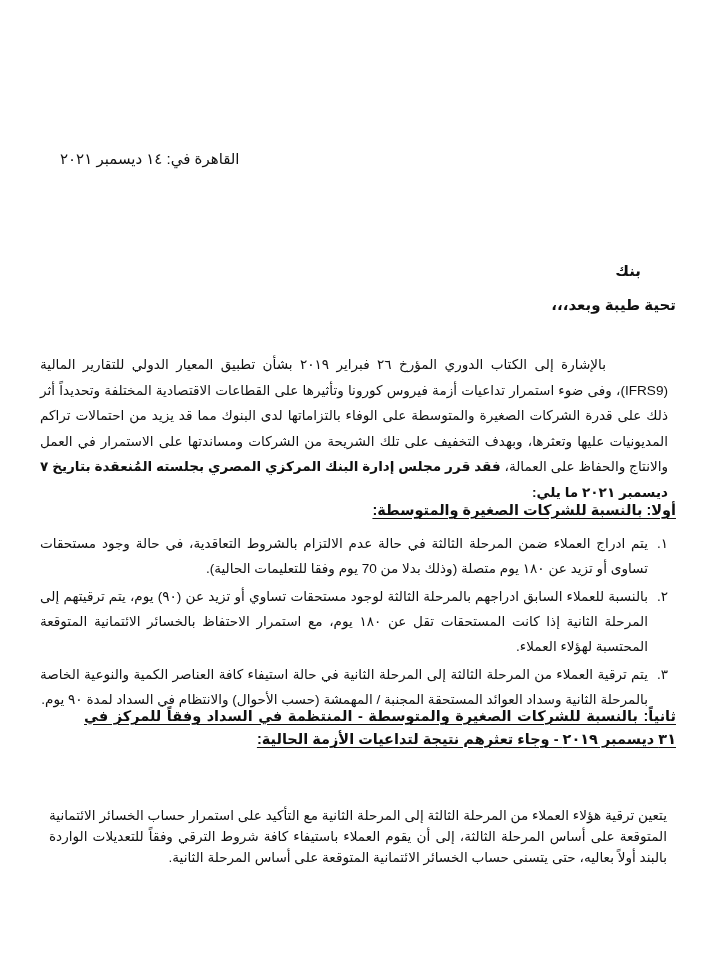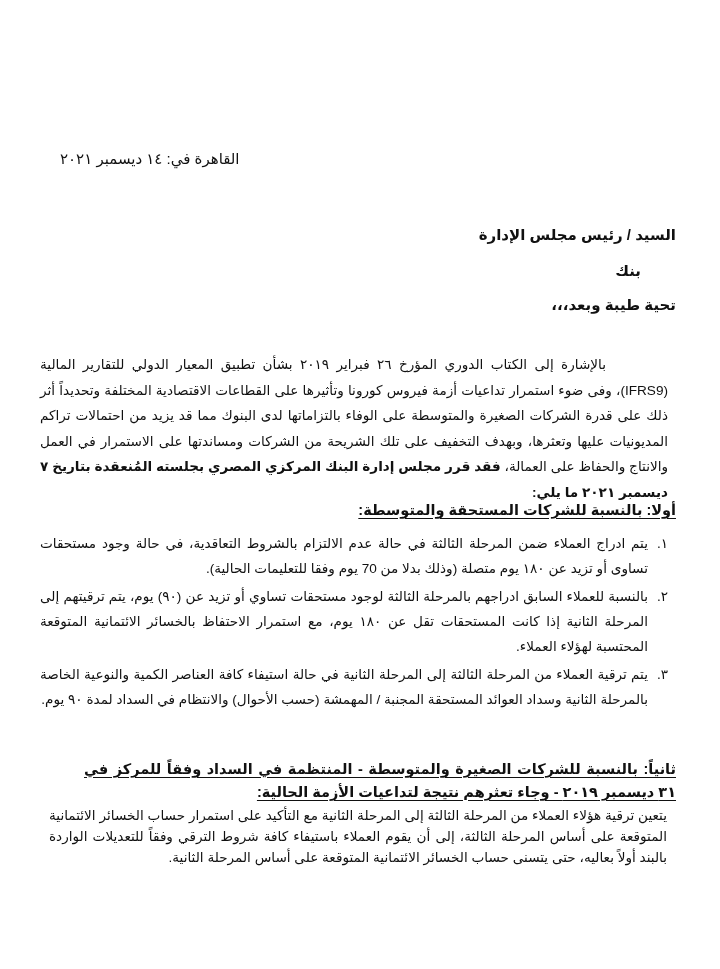--- a/index.html
+++ b/index.html
@@ -58,46 +58,45 @@
     .list li {
       position: relative;
       padding-right: 20px;
       text-align: justify;
       margin-bottom: 3px;
     }
     .list li .num {
       position: absolute; right: 0; top: 0;
     }
     .sec2 {
-      left: 36px; right: 44px; top: 758px;
+      left: 36px; right: 44px; top: 705px;
       font-size: 14.5px; font-weight: bold; line-height: 23px;
       text-decoration: underline; text-underline-offset: 3px;
       text-align: justify;
       margin-left: 48px;
     }
     .para2 {
       left: 40px; right: 44px; top: 796px;
       font-size: 13.6px; line-height: 21px;
       text-align: justify;
     }
   </style>
 </head>
 <body>
 
 <div class="page">
 
   <div class="abs date-line">القاهرة في: ١٤ ديسمبر ٢٠٢١</div>
 
-  <div class="abs rtl addr addr-1">السيد / رئيس مجلس الإدارة</div>
   <div class="abs rtl addr addr-2">بنك</div>
   <div class="abs rtl addr addr-3">تحية طيبة وبعد،،،</div>
 
   <p class="abs rtl intro" style="margin:0"><span>بالإشارة إلى الكتاب الدوري المؤرخ ٢٦ فبراير ٢٠١٩ بشأن تطبيق المعيار الدولي للتقارير المالية (IFRS9)، وفى ضوء استمرار تداعيات أزمة فيروس كورونا وتأثيرها على القطاعات الاقتصادية المختلفة وتحديداً أثر ذلك على قدرة الشركات الصغيرة والمتوسطة على الوفاء بالتزاماتها لدى البنوك مما قد يزيد من احتمالات تراكم المديونيات عليها وتعثرها، وبهدف التخفيف على تلك الشريحة من الشركات ومساندتها على الاستمرار في العمل والانتاج والحفاظ على العمالة، </span><span class="bold">فقد قرر مجلس إدارة البنك المركزي المصري بجلسته المُنعقدة بتاريخ ٧ ديسمبر ٢٠٢١ ما يلي:</span></p>
 
-  <div class="abs rtl section-heading sec1">أولا: بالنسبة للشركات المستحقة والمتوسطة:</div>
+  <div class="abs rtl section-heading sec1">أولا: بالنسبة للشركات الصغيرة والمتوسطة:</div>
 
   <ol class="abs rtl list">
     <li>
       <span class="num">١.</span>
       <span>يتم ادراج العملاء ضمن المرحلة الثالثة في حالة عدم الالتزام بالشروط التعاقدية، في حالة وجود مستحقات تساوى أو تزيد عن ١٨٠ يوم متصلة (وذلك بدلا من 70 يوم وفقا للتعليمات الحالية).</span>
     </li>
     <li>
       <span class="num">٢.</span>
       <span>بالنسبة للعملاء السابق ادراجهم بالمرحلة الثالثة لوجود مستحقات تساوي أو تزيد عن (٩٠) يوم، يتم ترقيتهم إلى المرحلة الثانية إذا كانت المستحقات تقل عن ١٨٠ يوم، مع استمرار الاحتفاظ بالخسائر الائتمانية المتوقعة المحتسبة لهؤلاء العملاء.</span>
     </li>

